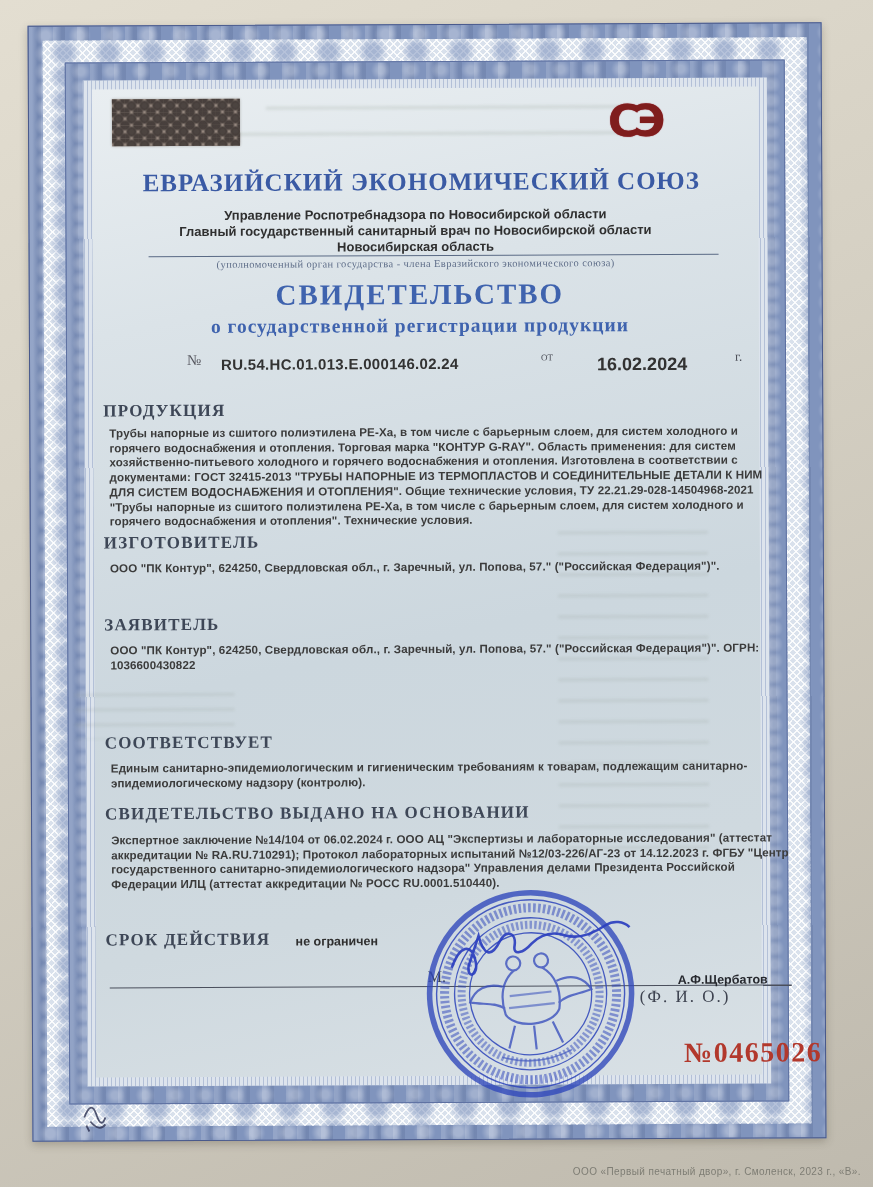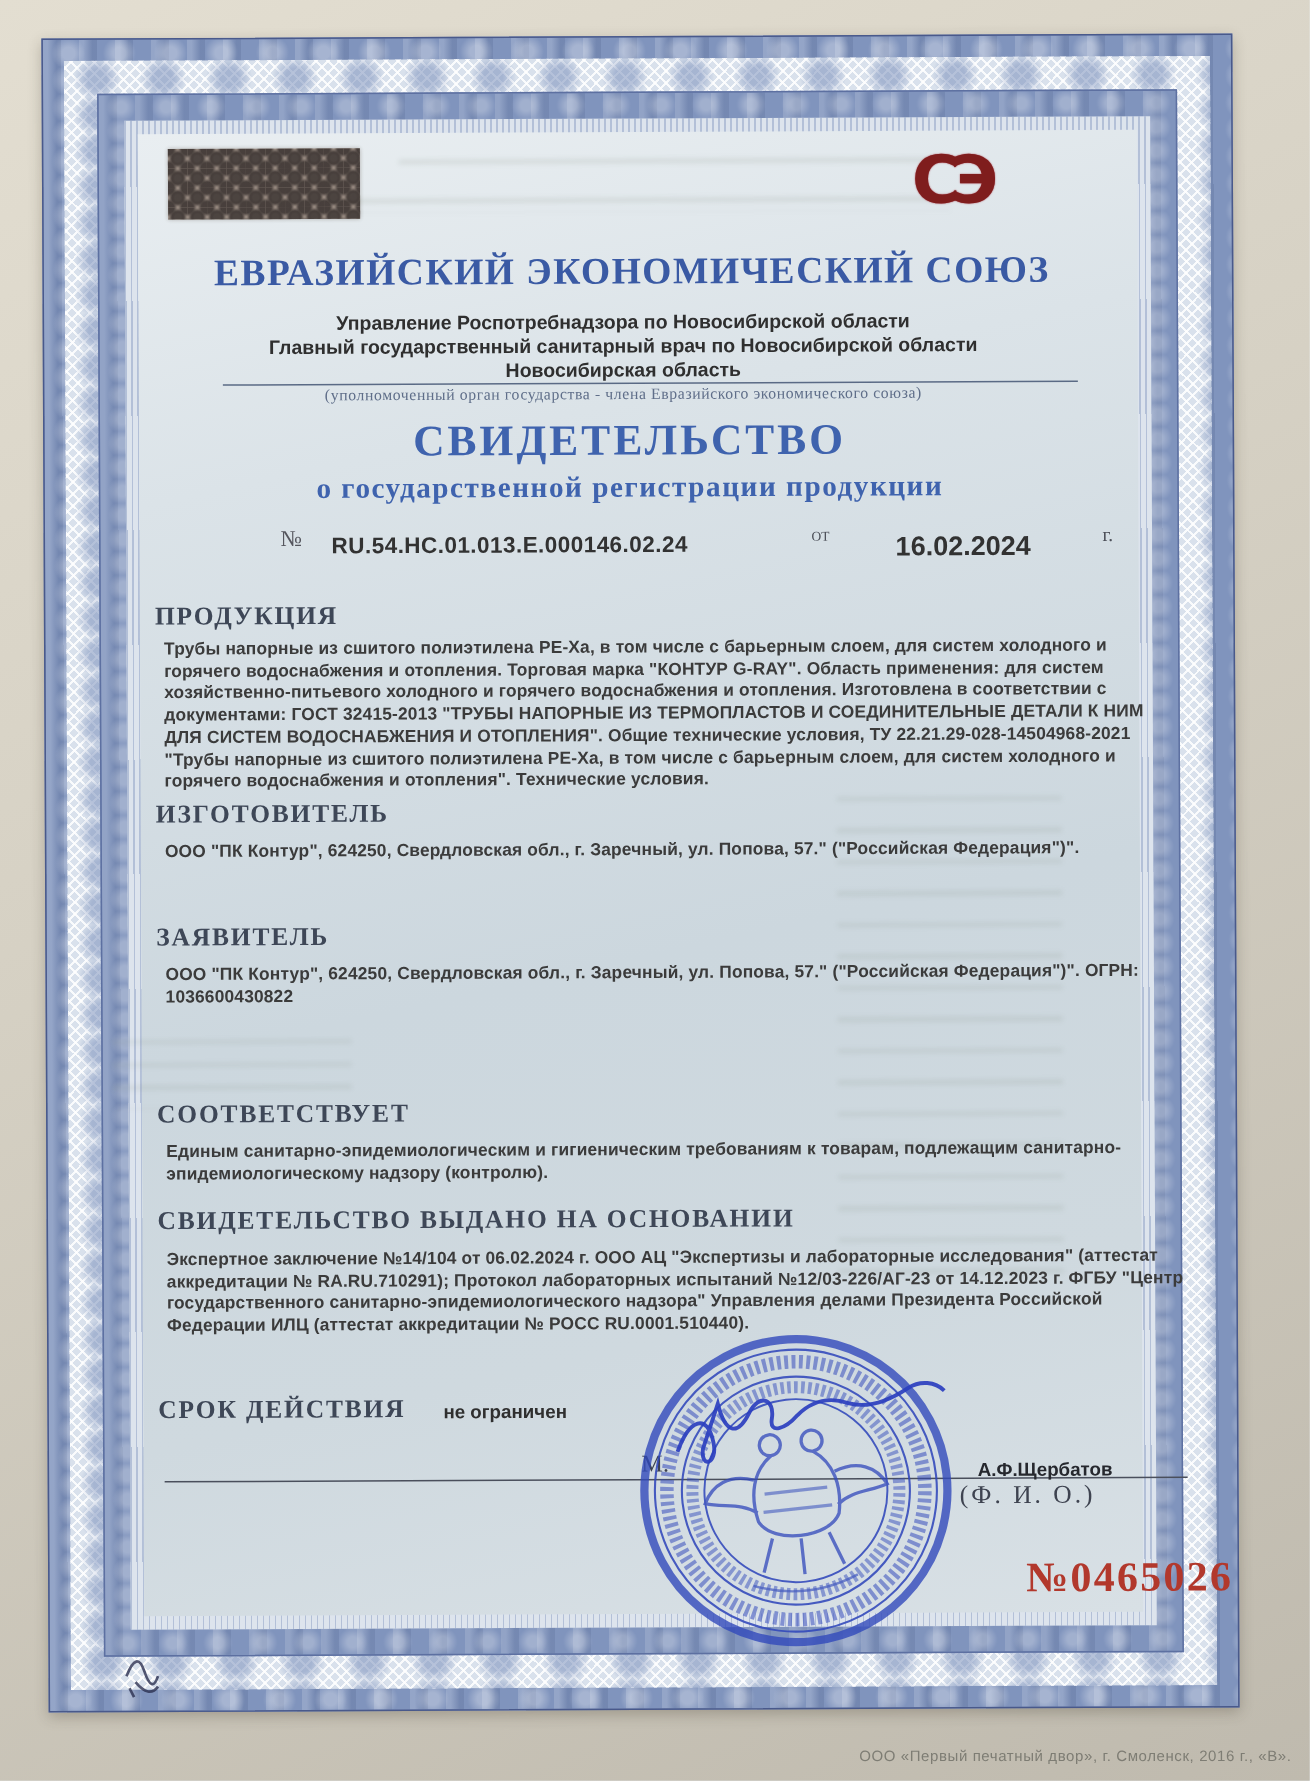--- a/index.html
+++ b/index.html
@@ -80,21 +80,21 @@
   .h-manu{left:74px;top:508px;}      .t-manu{left:80px;top:536px;width:668px;}
   .h-appl{left:74px;top:590px;}      .t-appl{left:80px;top:618px;width:660px;}
   .h-conf{left:74px;top:708px;}      .t-conf{left:80px;top:736px;width:668px;}
   .h-basis{left:74px;top:779px;}     .t-basis{left:80px;top:808px;width:682px;}
   .h-valid{left:74px;top:905px;}     .t-valid{left:264px;top:910px;font-size:12.5px;font-weight:bold;color:#2f2f2f;}
 
   .sig-line{left:78px;top:962px;width:682px;border-bottom:1.3px solid #4a4f5c;height:0;}
   .mp{left:396px;top:944px;font-family:"Liberation Serif",serif;font-size:16px;color:#3c414e;}
   .holder-cap{left:74px;top:972px;width:302px;font-family:"Liberation Serif",serif;
     font-size:13.5px;line-height:17.5px;color:#333a48;text-align:justify;}
-  .sig-name{left:620px;top:950px;width:142px;text-align:left;font-weight:bold;font-size:12.5px;color:#26282e;}
+  .sig-name{left:620px;top:950px;width:142px;text-align:center;font-weight:bold;font-size:12.5px;color:#26282e;}
   .fio-cap{left:608px;top:964px;font-family:"Liberation Serif",serif;font-size:17px;
     letter-spacing:2px;color:#3e4350;}
 
   .serial{left:652px;top:1014px;font-family:"Liberation Serif",serif;font-weight:bold;
     font-size:28px;letter-spacing:1.5px;color:#b2382c;}
 
   .stamp{left:368px;top:842px;width:266px;height:258px;}
 
   .pen-mark{left:44px;top:1072px;width:34px;height:40px;}
 
@@ -197,14 +197,14 @@
         <path d="M52,102 c8,-22 20,-26 24,-6 c3,14 -9,18 -7,4 l10,-30 c5,20 13,22 21,6 c7,-13 17,-9 15,4 c-2,11 9,7 17,-2 c10,-10 22,-12 34,-8 c14,4 28,-2 40,-10 c8,-5 18,-4 24,2" stroke="#2b3fbf" stroke-width="2.6" fill="none" opacity="0.92"></path>
       </svg>
 
       <svg class="abs pen-mark" viewBox="0 0 34 40">
         <path d="M8,20 q7,-18 12,-3 t9,3 M14,24 q9,11 15,3 M10,28 l3,6" stroke="#2a3050" stroke-width="1.8" fill="none" opacity="0.8"></path>
       </svg>
 
     </div>
   </div>
 
-  <div class="print-footer">ООО «Первый печатный двор», г. Смоленск, 2016 г., «В».</div>
+  <div class="print-footer">ООО «Первый печатный двор», г. Смоленск, 2023 г., «В».</div>
 </div>
 
 </body></html>

